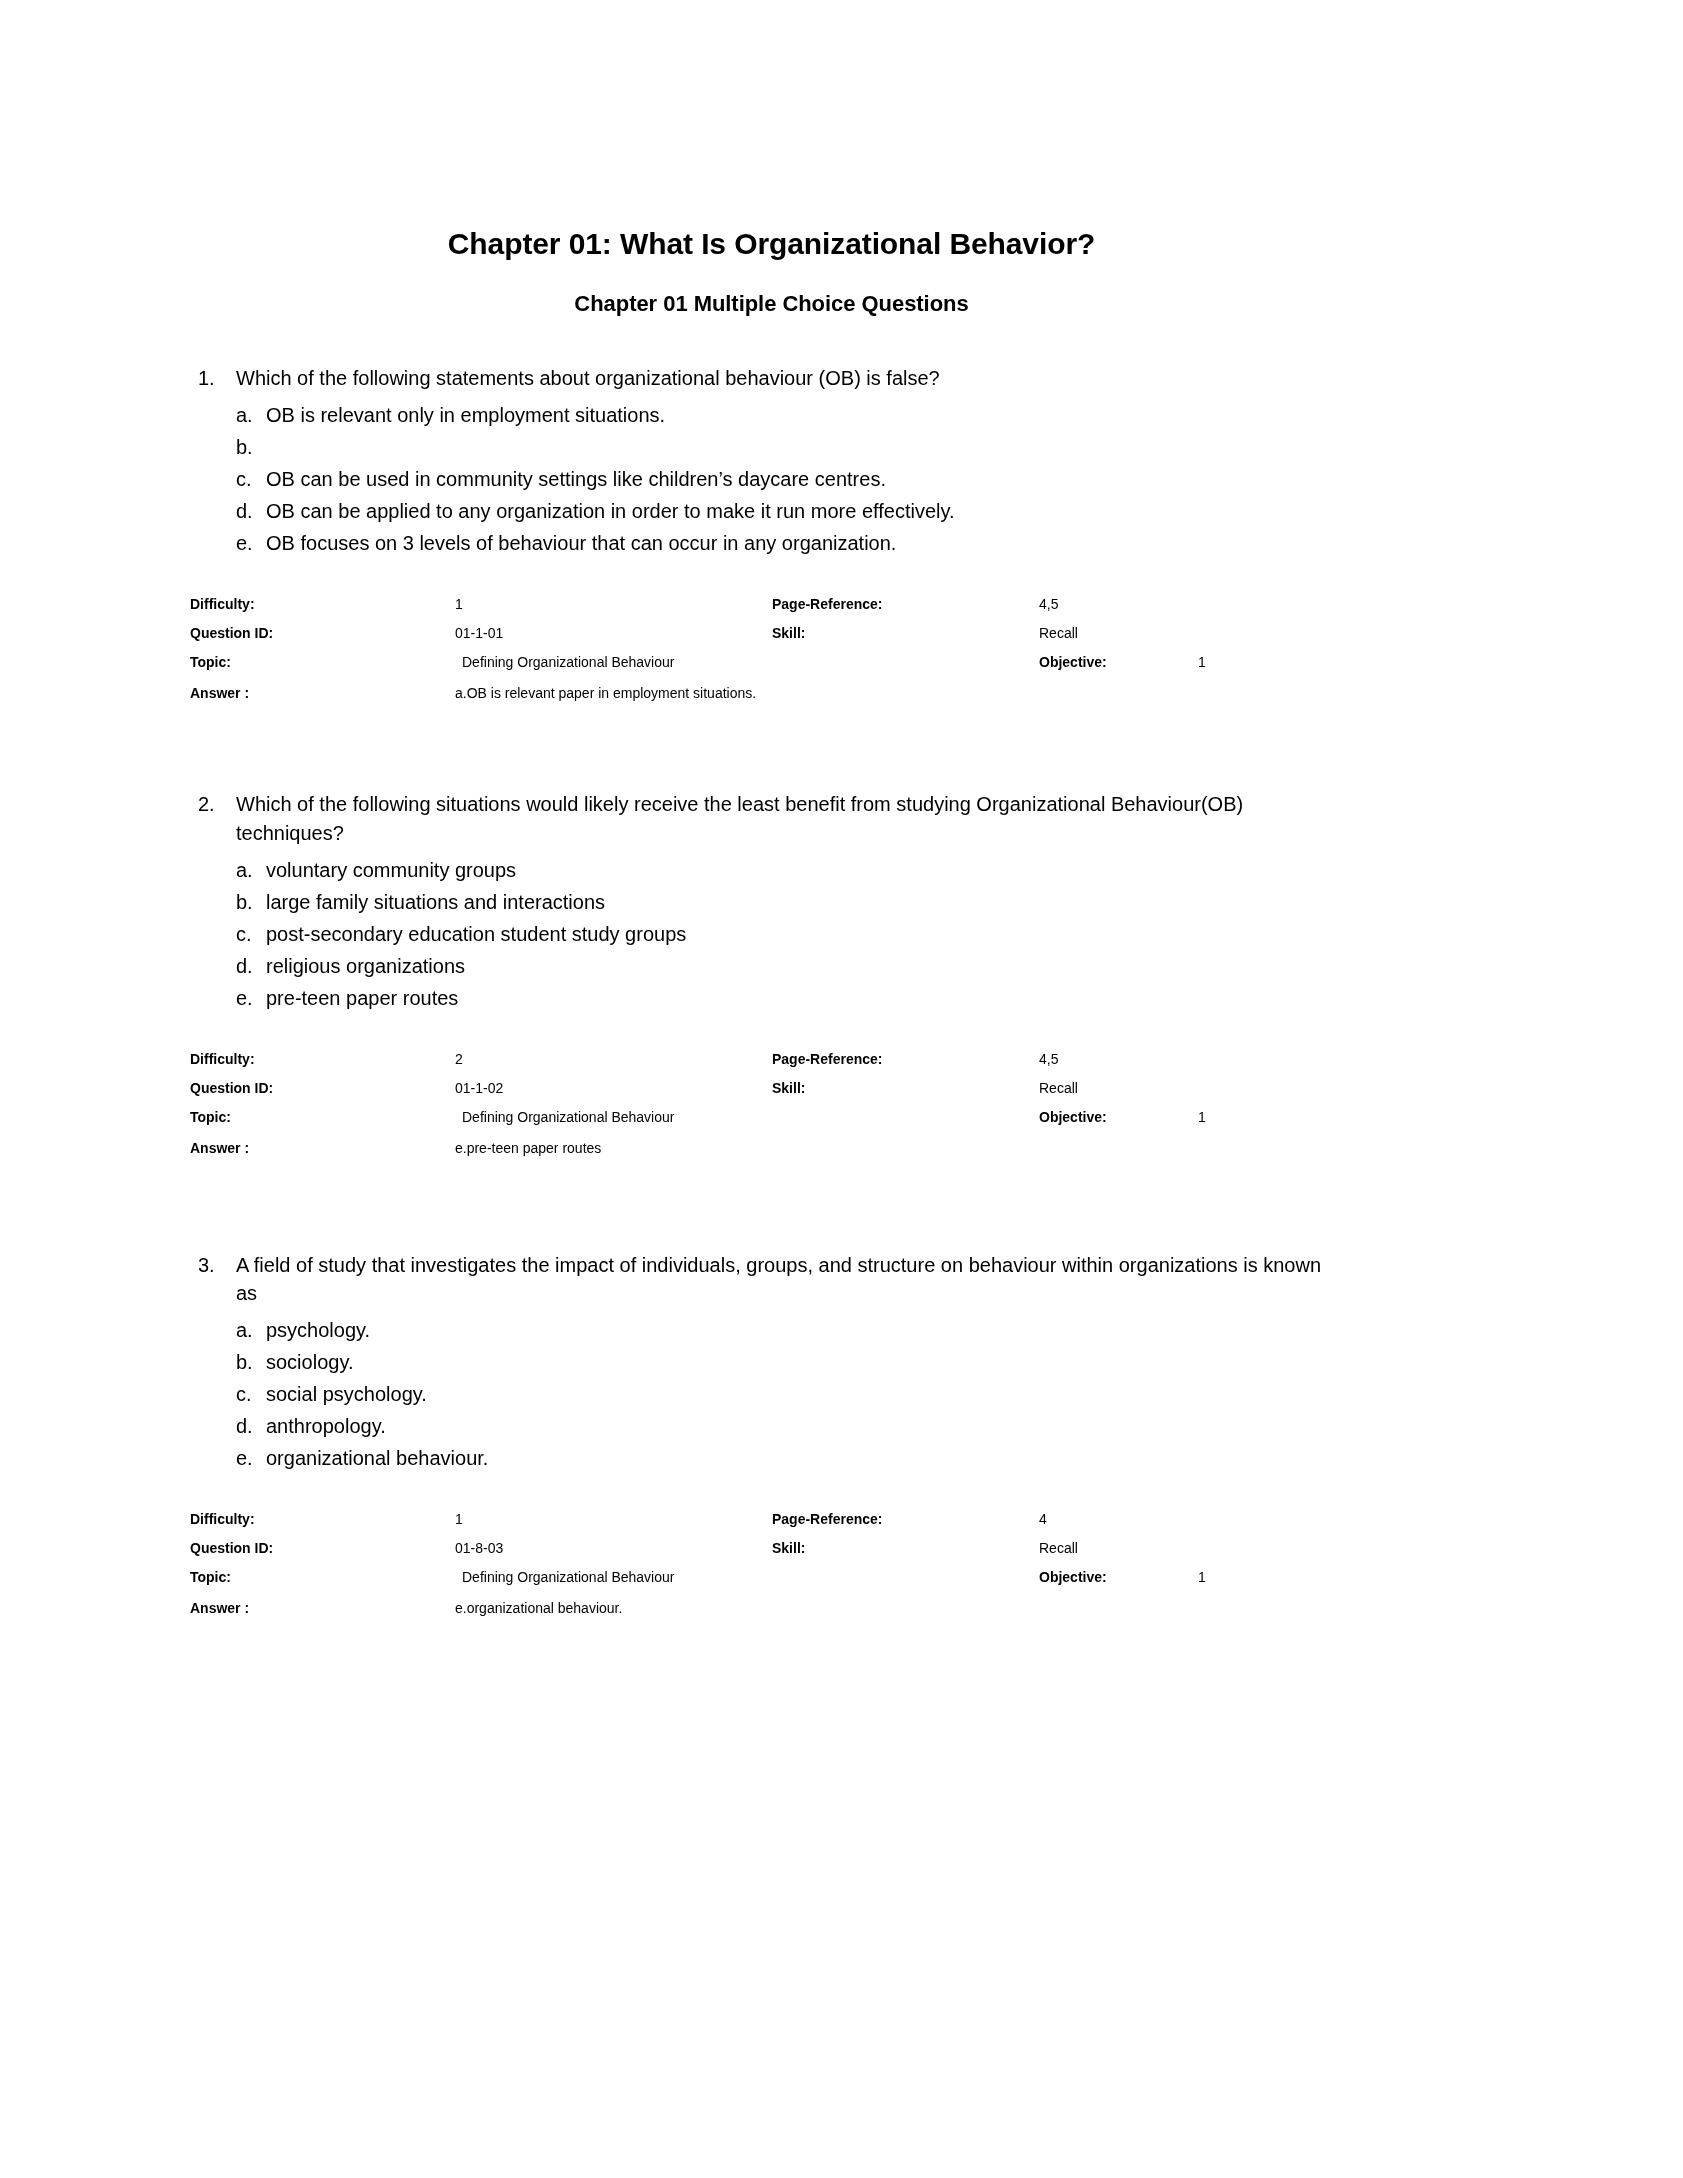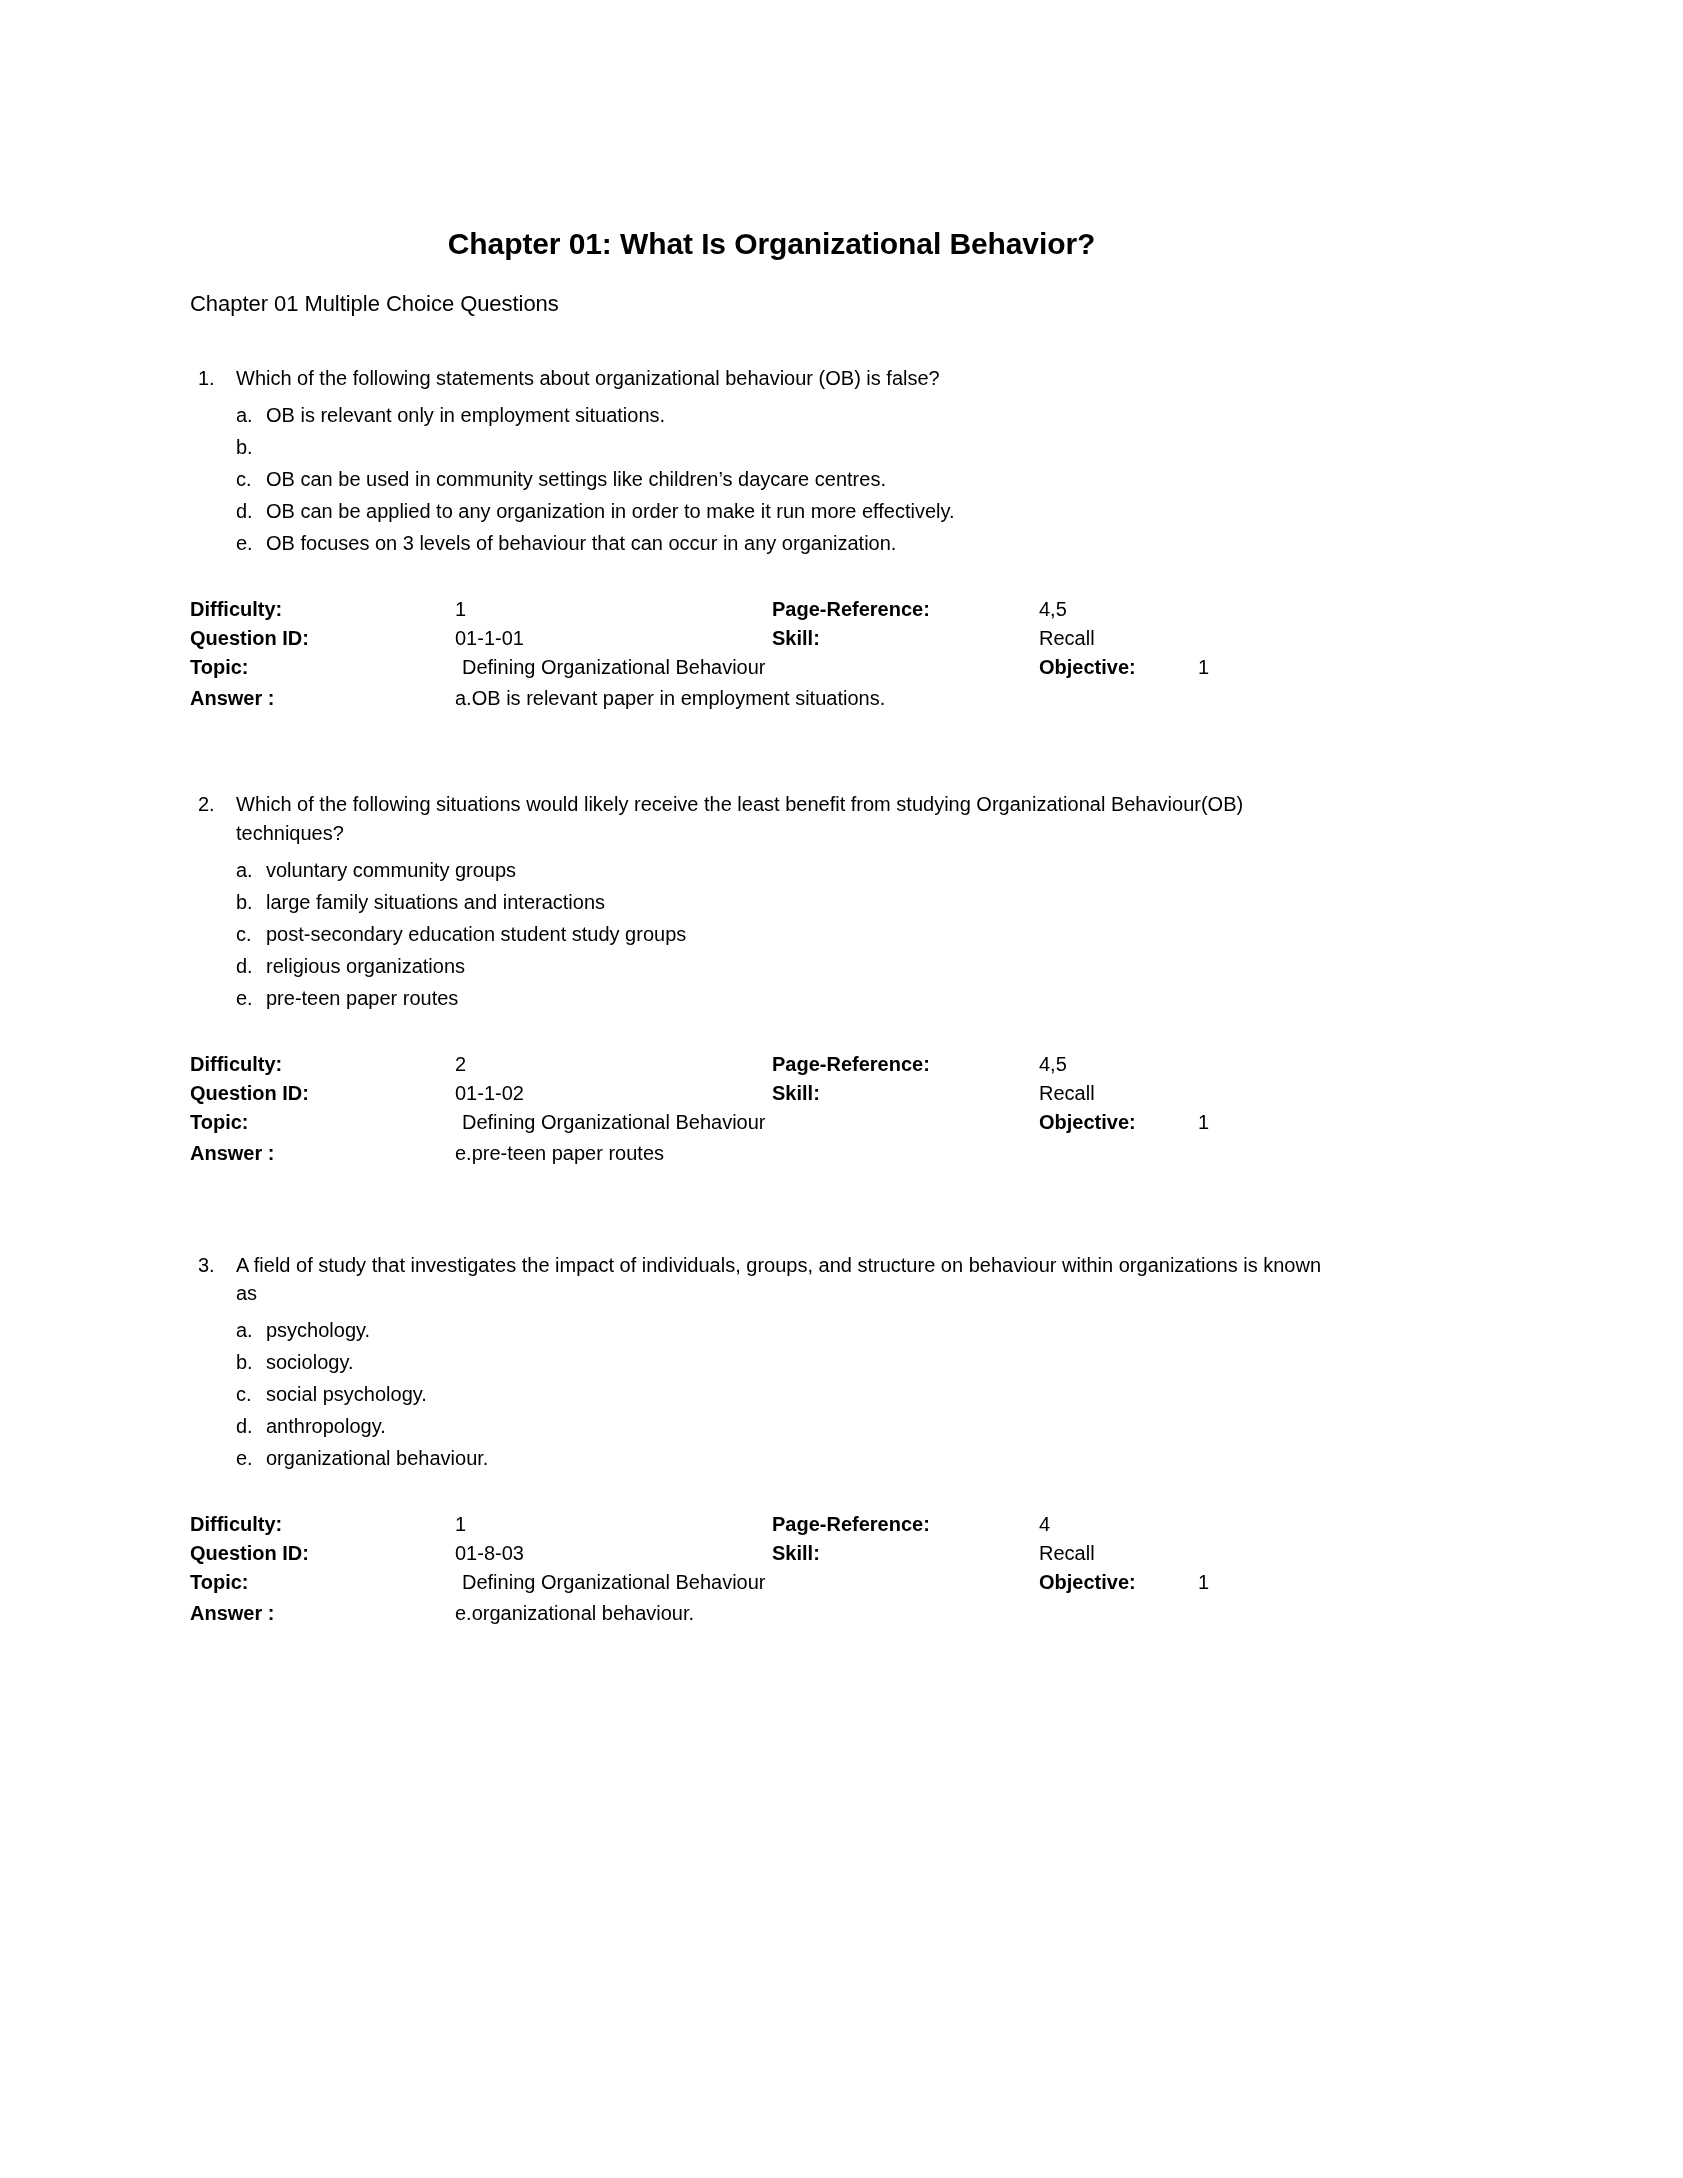--- a/index.html
+++ b/index.html
@@ -34,22 +34,22 @@
   .doc-title {
     font-size: 30px;
     font-weight: bold;
     text-align: center;
     letter-spacing: -0.1px;
     margin: 0 0 6px 0;
     line-height: 1.35;
   }
   .doc-subtitle {
     font-size: 22px;
-    font-weight: normal;
-    text-align: left;
+    font-weight: bold;
+    text-align: center;
     margin: 24px 0 0 0;
     line-height: 1.35;
     letter-spacing: -0.05px;
   }
 
   
   .question-block {
     margin-top: 46px;
   }
   .question-block.qb-2 { margin-top: 77px; }
@@ -88,21 +88,21 @@
     padding-left: 46px;
     box-sizing: content-box;
   }
   .option-text {
     flex: 1 1 auto;
   }
 
   
   .meta {
     margin-top: 38px;
-    font-size: 20px;
+    font-size: 14px;
     line-height: 1.40;
   }
   .meta-row {
     position: relative;
     height: 29px;
   }
   .meta-cell {
     position: absolute;
     top: 0;
     white-space: nowrap;

